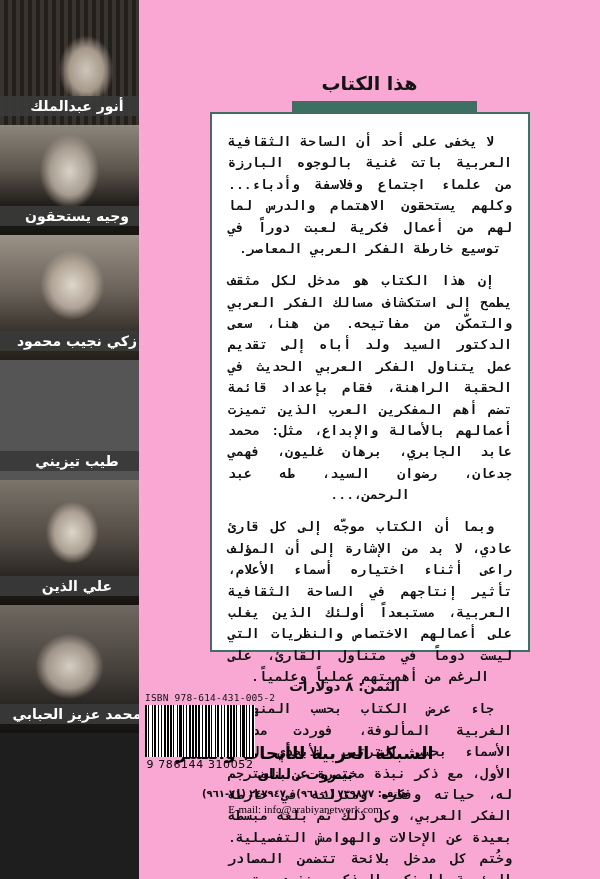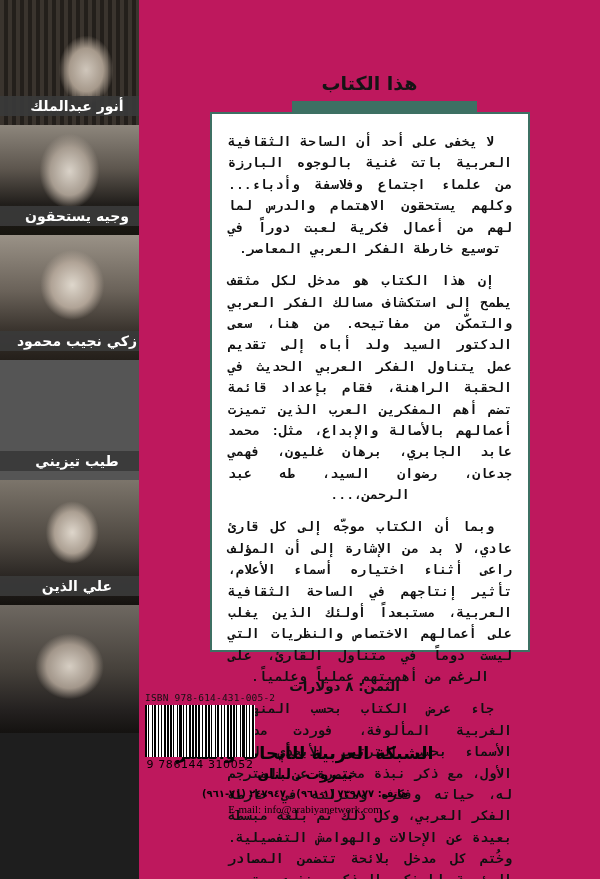--- a/index.html
+++ b/index.html
@@ -16,21 +16,21 @@
     font-family: "DejaVu Sans", "Liberation Sans", sans-serif;
   }
 
   
   .main-col {
     position: absolute;
     top: 0;
     right: 0;
     width: 557px;
     height: 879px;
-    background: #be185d;
+    background: #f9a8d4;
   }
 
   .section-title {
     position: absolute;
     top: 72px;
     right: 0;
     width: 461px;
     text-align: center;
     font-size: 19px;
     font-weight: bold;
@@ -305,18 +305,19 @@
       <div class="caption">طيب تيزيني</div>
     </div>
 
     <div class="photo-cell ph5" style="height:125px">
       <div class="photo-img"></div>
       <div class="caption">علي الذين</div>
     </div>
 
     <div class="photo-cell ph6" style="height:128px">
       <div class="photo-img"></div>
+      <div class="caption">محمد عزيز الحبابي</div>
     </div>
 
 
   </div>
 
 </div>
 
 </body></html>

